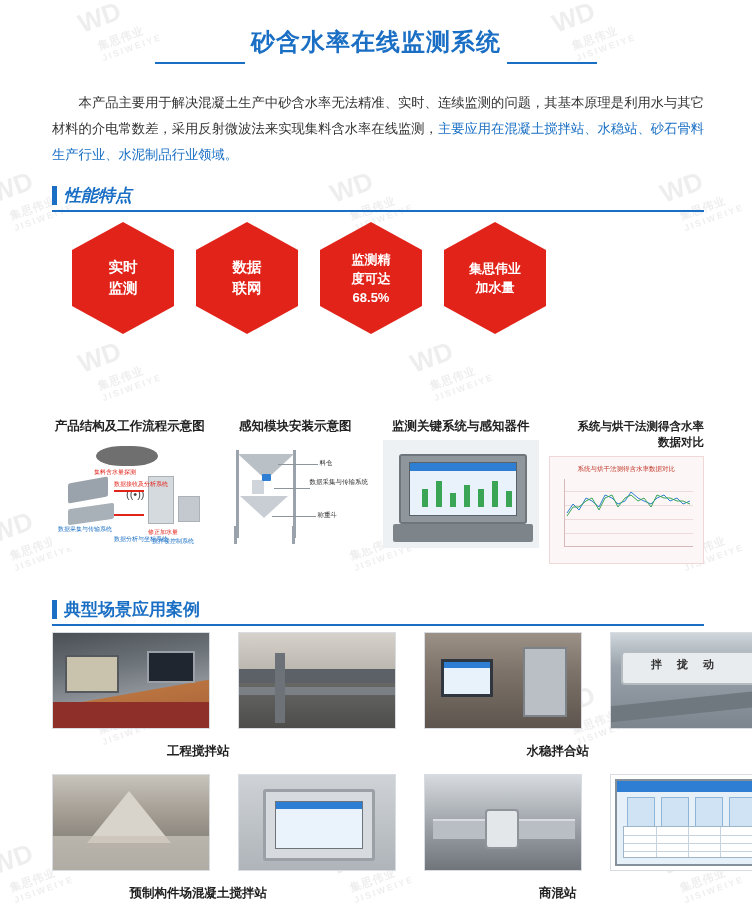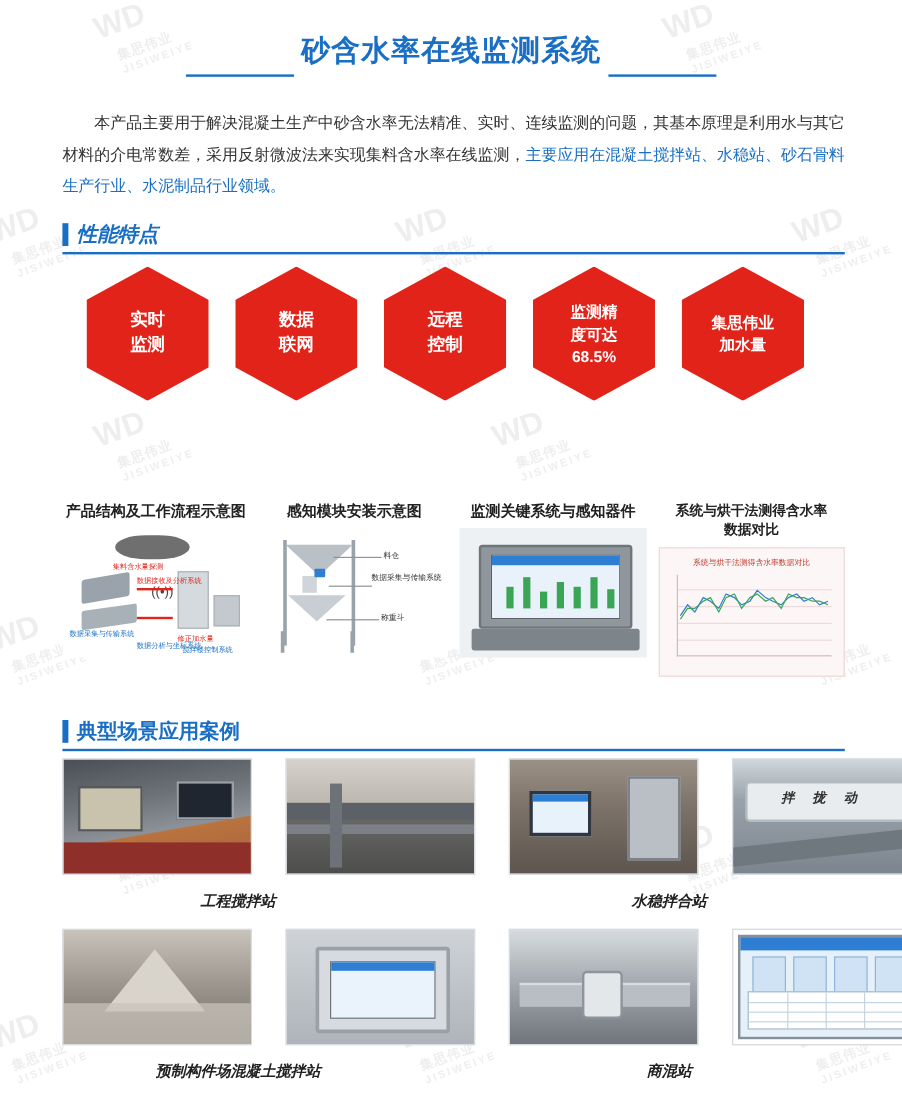--- a/index.html
+++ b/index.html
@@ -244,21 +244,21 @@
   }
   .ch4 .grid { position:absolute; left:0; right:0; height:1px; background:#eddada; }
   .ch4 svg { position:absolute; left:0; top:0; }
 
   
   .cases {
     position: absolute;
     left: 52px; top: 632px;
     width: 652px;
   }
-  .case-row { display:flex; gap: 28px; margin-bottom: 6px; font-style: italic; }
+  .case-row { display:flex; gap: 28px; margin-bottom: 6px; }
   .case-cell { width: 158px; }
   .case-img {
     width: 158px; height: 97px;
     border: 1px solid #d9dde1;
     position: relative;
     overflow: hidden;
     background: #cfd4d8;
   }
   .case-cap {
     text-align:center;
@@ -393,22 +393,20 @@
       <span class="bar"></span>
       <span class="txt">性能特点</span>
     </div>
   </div>
 
   <div class="hex-row">
     <div class="hex">实时
 监测</div>
     <div class="hex">数据
 联网</div>
-    <div class="hex">远程
-控制</div>
     <div class="hex small-txt">监测精
 度可达
 68.5%</div>
     <div class="hex small-txt">集思伟业
 加水量</div>
   </div>
 
 
   <div class="gallery">
 
@@ -463,21 +461,21 @@
           <div class="bar" style="left:54px; height:22px;"></div>
           <div class="bar" style="left:68px; height:18px;"></div>
           <div class="bar" style="left:82px; height:26px;"></div>
           <div class="bar" style="left:96px; height:16px;"></div>
         </div>
         <div class="base"></div>
       </div>
     </div>
 
     <div class="gal-item">
-      <div class="gal-cap two-line" style="white-space:pre-line;">系统与烘干法测得含水率
+      <div class="gal-cap two-line" style="white-space:pre-line;text-align:right;">系统与烘干法测得含水率
 数据对比</div>
       <div class="gal-img ch4">
         <div class="ct">系统与烘干法测得含水率数据对比</div>
         <div class="plot">
           <div class="grid" style="top:12px;"></div>
           <div class="grid" style="top:26px;"></div>
           <div class="grid" style="top:40px;"></div>
           <div class="grid" style="top:54px;"></div>
           <svg width="130" height="62" viewBox="0 0 130 62">
             <polyline fill="none" stroke="#2e7fd4" stroke-width="1" points="2,34 8,25 14,31 21,19 27,22 34,28 40,16 47,19 53,25 60,22 66,13 73,19 79,22 86,25 92,19 99,16 105,22 112,19 118,25 125,22"></polyline>

